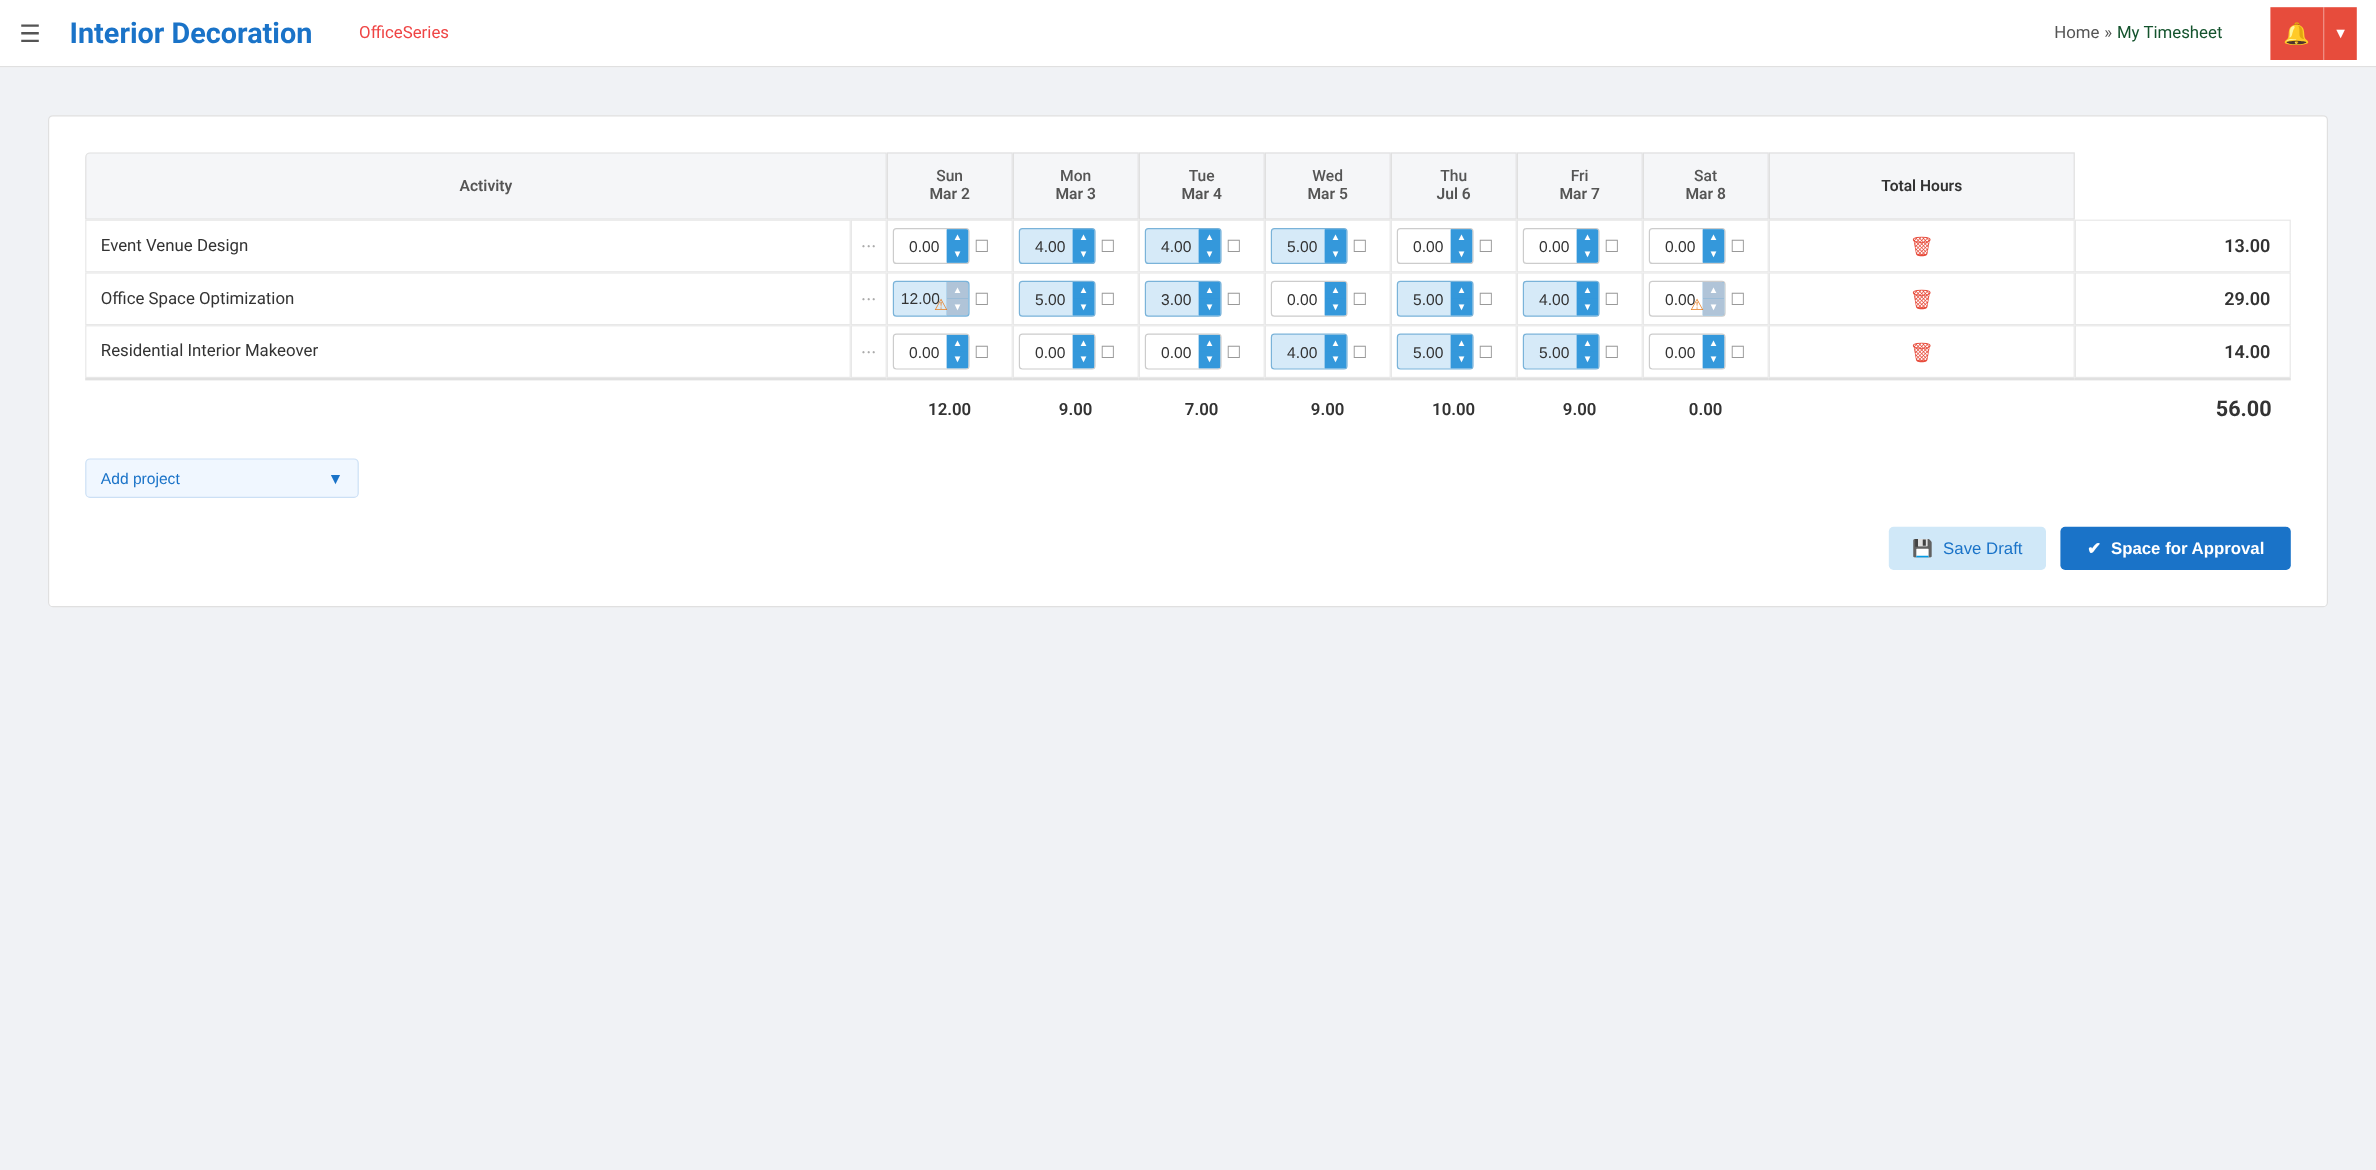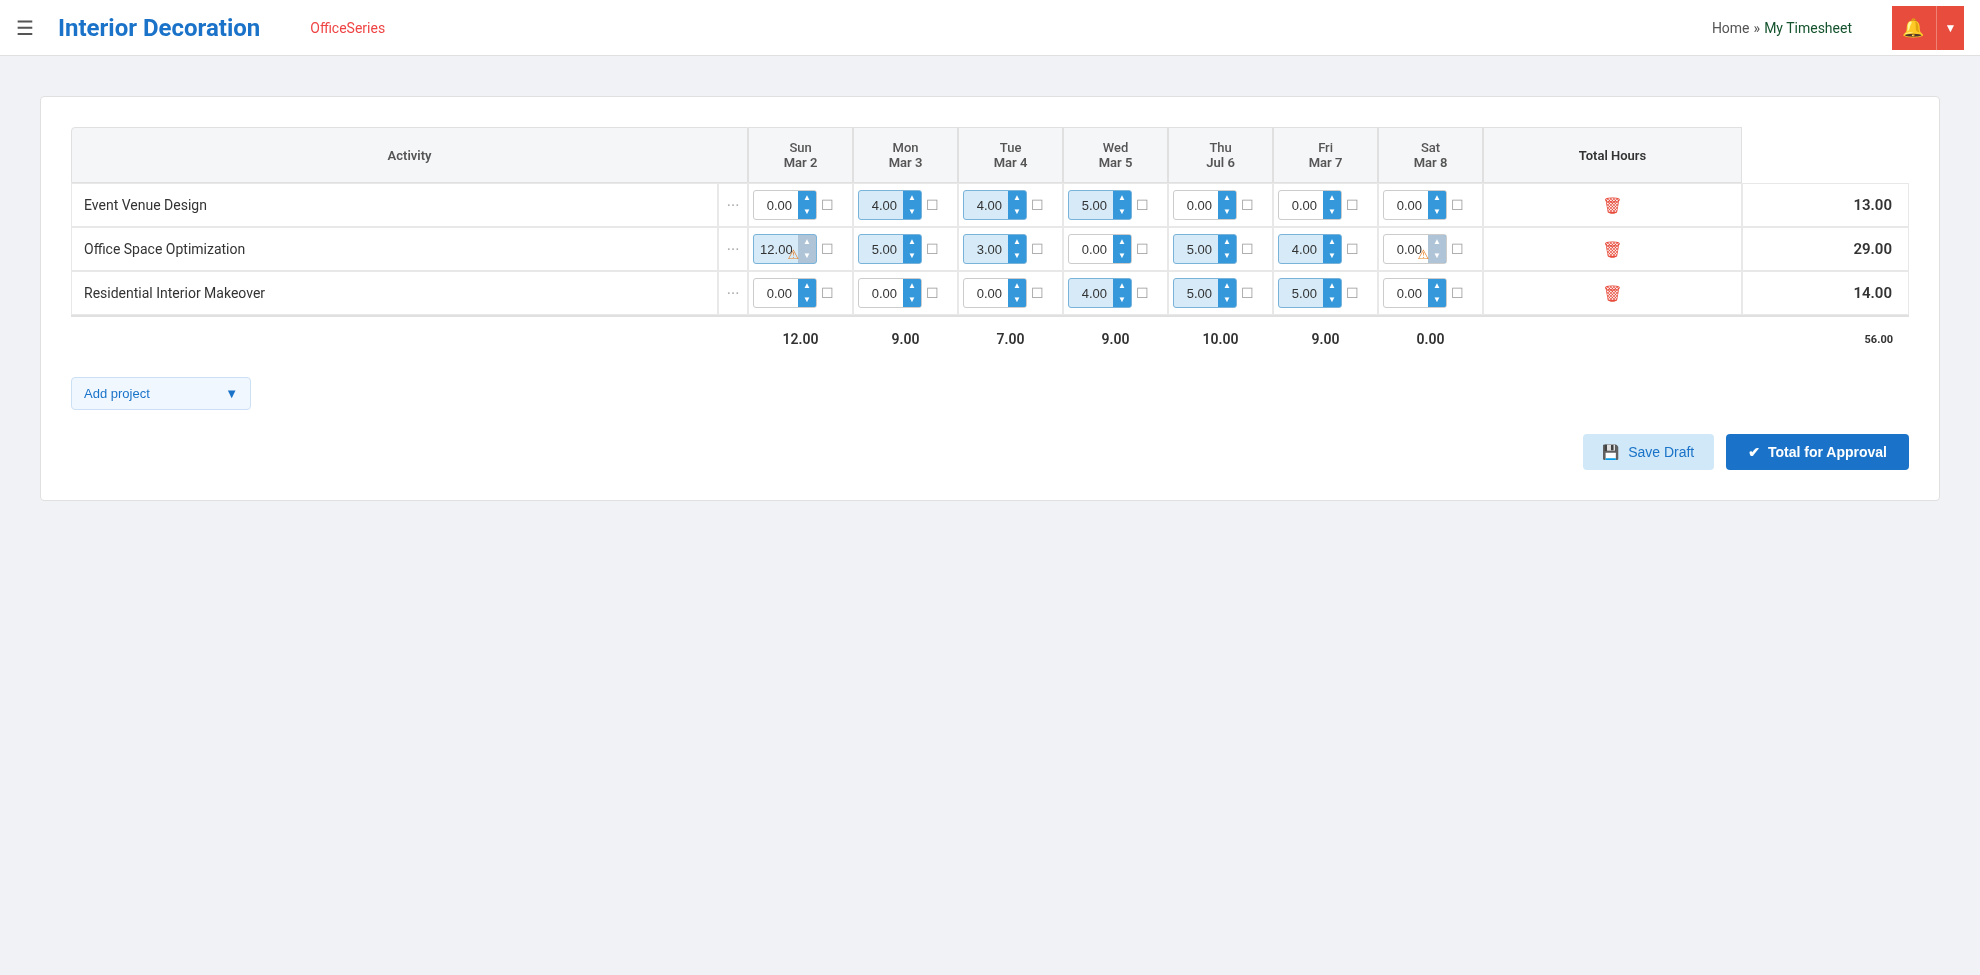--- a/index.html
+++ b/index.html
@@ -9,21 +9,21 @@
     .header {
       background: #fff;
       border-bottom: 1px solid #e0e0e0;
       height: 56px;
       display: flex;
       align-items: center;
       padding: 0 16px;
       gap: 16px;
     }
     .hamburger-icon { font-size: 20px; color: #555; cursor: pointer; margin-right: 8px; }
-    .app-title { font-size: 24px; font-weight: 700; color: #1a73c8; margin-right: 18px; }
+    .app-title { font-size: 24px; font-weight: 700; color: #1a73c8; margin-right: 7px; }
     .app-subtitle { font-size: 14px; color: #ef4444; margin-left: 16px; }
     .breadcrumb { margin-left: auto; font-size: 14px; color: #555; display: flex; align-items: center; gap: 4px; }
     .breadcrumb a { color: #555; text-decoration: none; }
     .breadcrumb .active { color: #14532d; }
     .header-right { display: flex; align-items: center; gap: 0; margin-left: 24px; }
     .notif-btn {
       background: #e74c3c;
       border: none;
       width: 44px;
       height: 44px;
@@ -188,40 +188,40 @@
       font-weight: 600;
       color: #333;
       padding: 14px 8px;
       border-top: 2px solid #e0e0e0;
       border-bottom: none;
       border-left: none;
       border-right: none;
     }
     .footer-row td.grand-total {
       text-align: right;
-      font-size: 11px;
+      font-size: 18px;
       font-weight: 700;
       padding-right: 16px;
     }
     .footer-row td.day-total {
       text-align: center;
       font-size: 14px;
     }
 
     
     .add-project-btn {
       display: flex;
       align-items: center;
       justify-content: space-between;
       border: 1px solid #cce0f5;
       background: #f0f7ff;
       border-radius: 4px;
       padding: 8px 12px;
       cursor: pointer;
-      width: 180px;
+      width: 228px;
       font-size: 13px;
       color: #1a73c8;
       font-weight: 500;
     }
 
     
     .btn-row {
       display: flex;
       justify-content: flex-end;
       gap: 12px;
@@ -568,17 +568,17 @@
       </button>
     </div>
 
     <div class="btn-row">
       <button class="btn-save-draft">
         <span>💾</span>
         <span>Save Draft</span>
       </button>
       <button class="btn-submit">
         <span>✔</span>
-        <span>Total for Approval</span>
+        <span>Space for Approval</span>
       </button>
     </div>
   </div>
 </div>
 
 </body></html>

